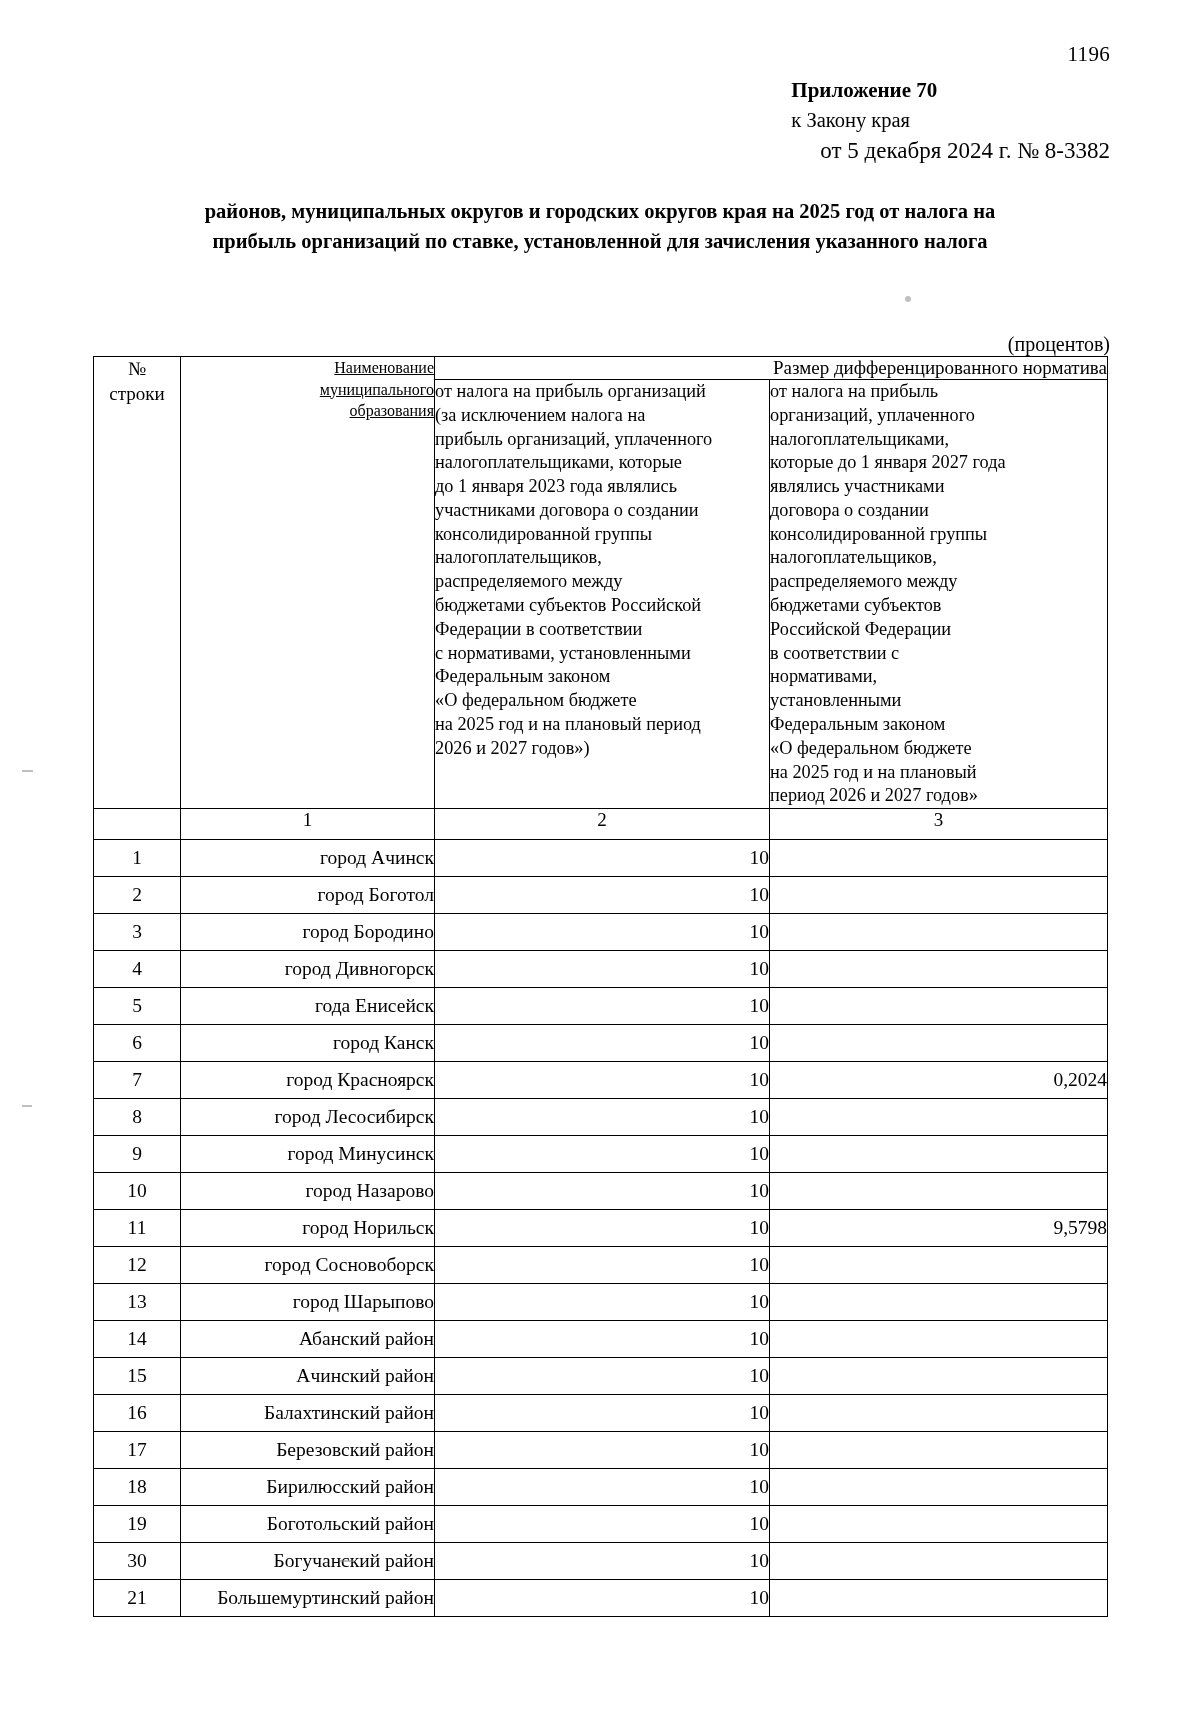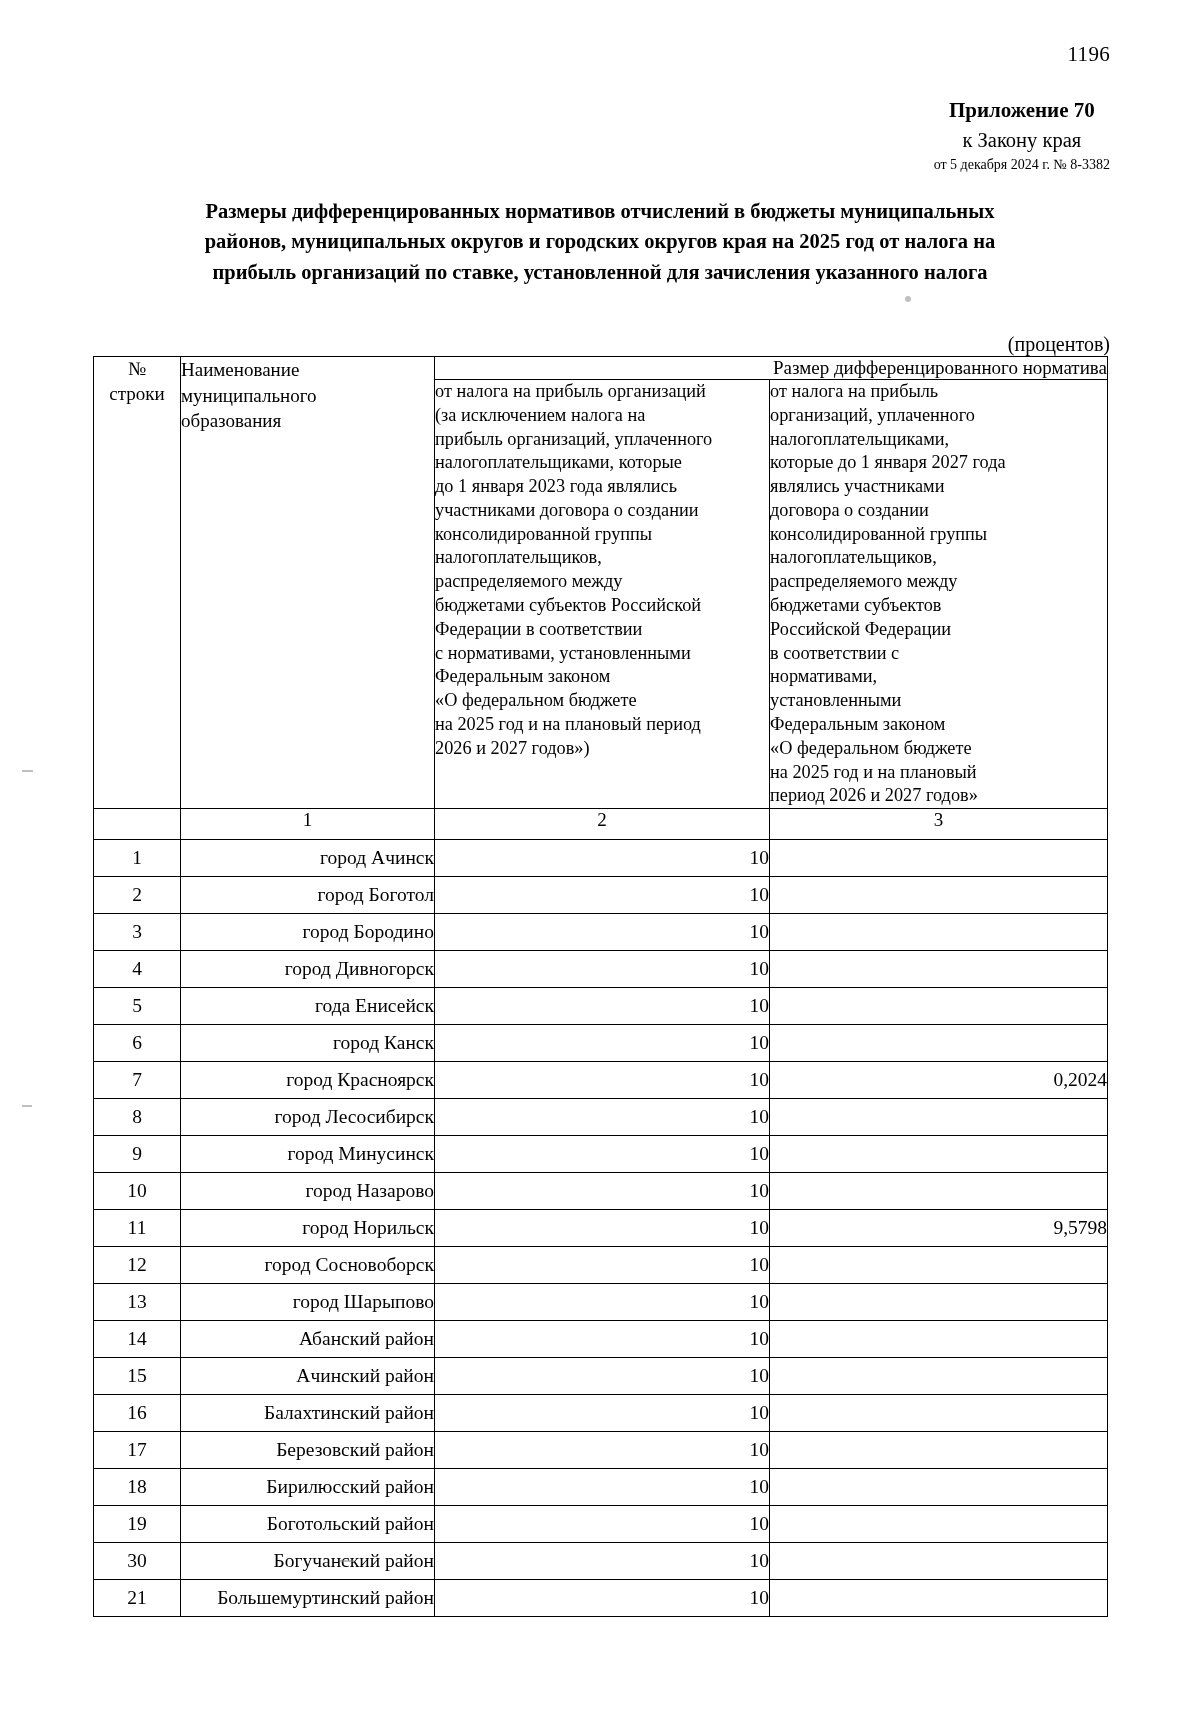--- a/index.html
+++ b/index.html
@@ -20,28 +20,28 @@
   
   .page-number{
     position:absolute;
     right:90px;top:42px;
     font-size:21px;
     letter-spacing:.3px;
   }
   
   .appendix-block{
     position:absolute;
-    right:90px;top:96px;
-    text-align:center;
+    right:90px;top:76px;
+    text-align:left;
     line-height:1.42;
     font-size:20.5px;
   }
   .appendix-title{font-weight:bold;font-size:21px;}
   .appendix-law{font-size:20.5px;}
-  .appendix-date{font-size:14px;}
+  .appendix-date{font-size:23px;margin-left:29px;}
 
   
   .doc-title{
     position:absolute;
     left:130px;top:196px;
     width:940px;
     text-align:center;
     font-weight:bold;
     font-size:20.5px;
     line-height:1.48;
@@ -92,24 +92,25 @@
     vertical-align:top;
   }
   .th-col div{white-space:nowrap;}
   .th-rownum{
     text-align:center;
     vertical-align:middle;
     font-size:19px;
     line-height:1.3;
   }
   .th-name{
-    text-align:left;
+    text-align:right;
     vertical-align:middle;
-    font-size:19px;
+    font-size:16px;
     line-height:1.35;
+    text-decoration:underline;
   }
   .numrow td{
     text-align:center;
     font-size:19px;
     height:30px;
     vertical-align:middle;
   }
   tbody.data td{
     height:36px;
     font-size:19.5px;
@@ -134,21 +135,20 @@
 
   <div class="page-number">1196</div>
 
   <div class="appendix-block">
     <div class="appendix-title">Приложение 70</div>
     <div class="appendix-law">к Закону края</div>
     <div class="appendix-date">от 5 декабря 2024 г. № 8-3382</div>
   </div>
 
   <div class="doc-title">
-    <div>Размеры дифференцированных нормативов отчислений в бюджеты муниципальных</div>
     <div>районов, муниципальных округов и городских округов края на 2025 год от налога на</div>
     <div>прибыль организаций по ставке, установленной для зачисления указанного налога</div>
   </div>
 
   <div class="units">(процентов)</div>
 
   <div class="tbl-wrap">
     <table class="main">
       <colgroup>
         <col class="c-num">

